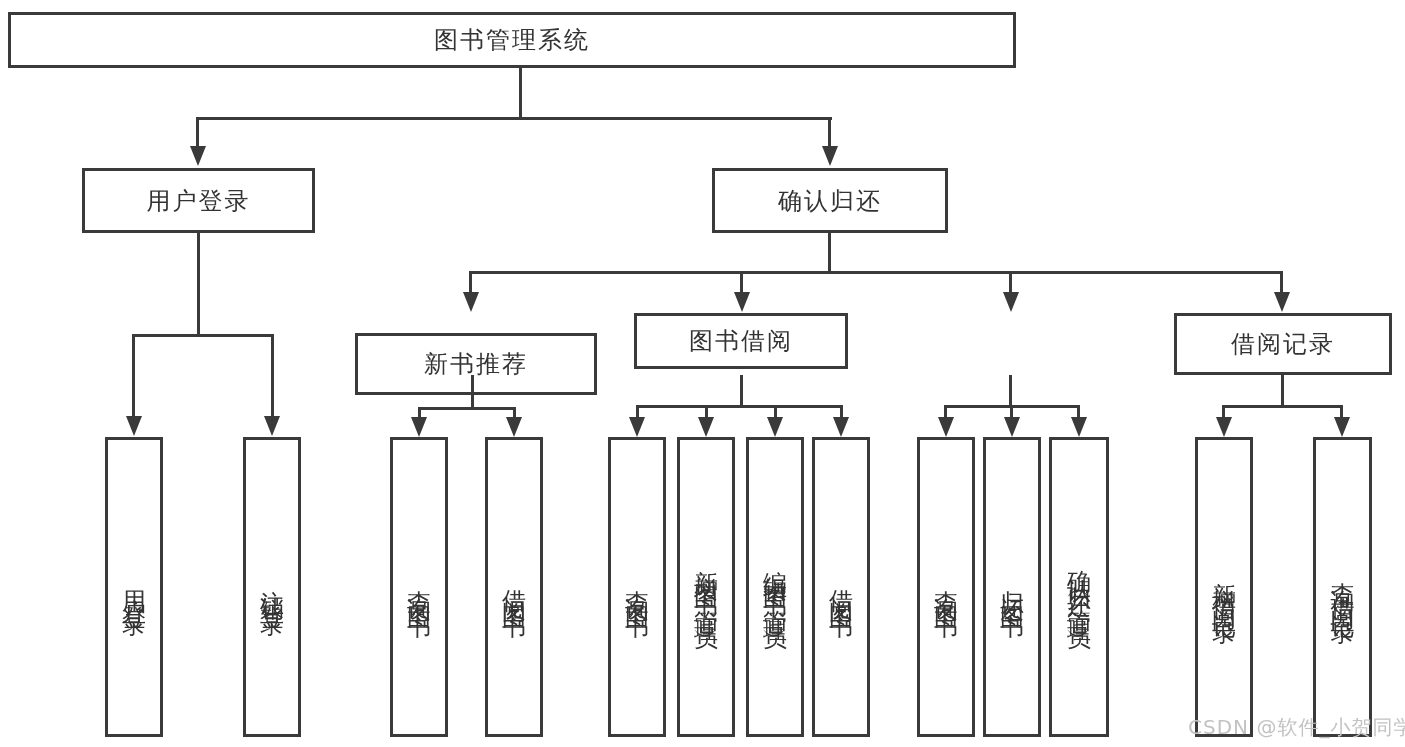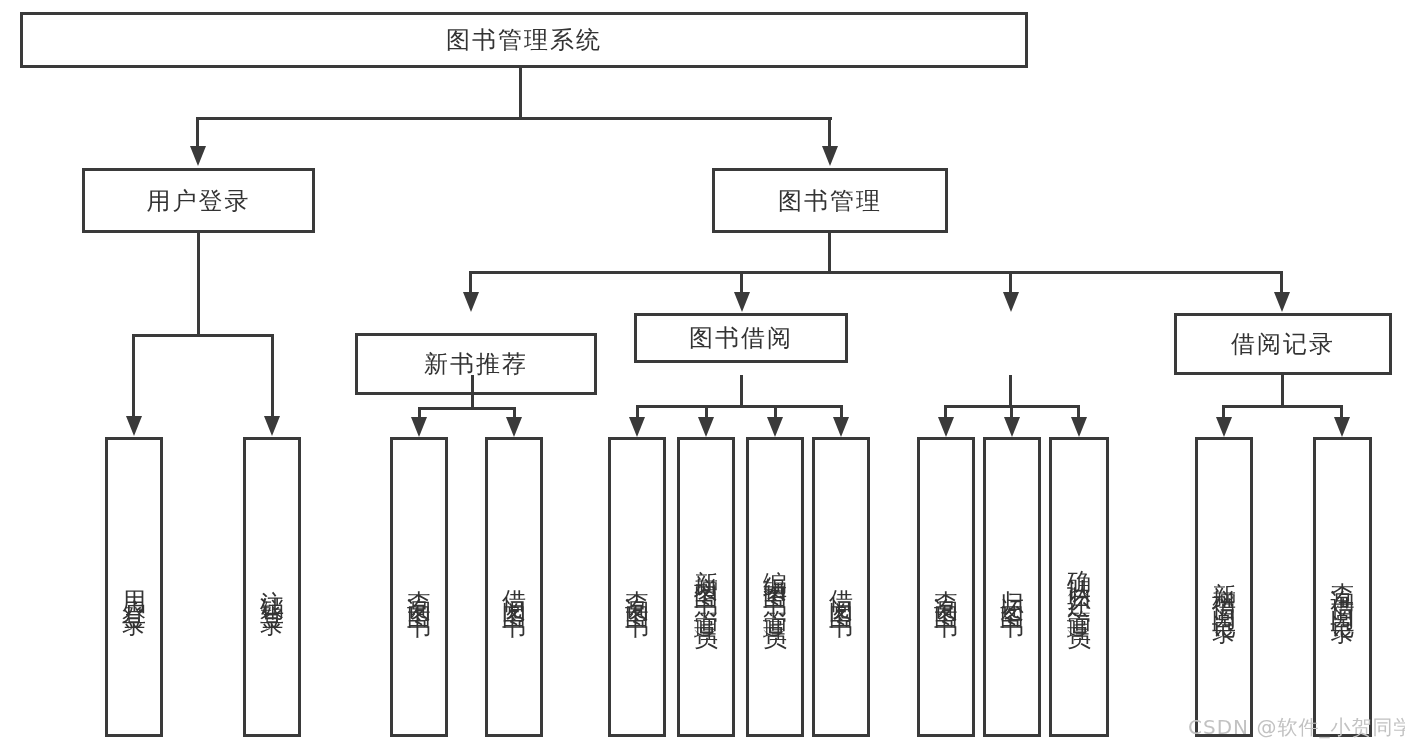--- a/index.html
+++ b/index.html
@@ -48,27 +48,27 @@
     letter-spacing: 1px;
     z-index: 10;
     white-space: nowrap;
   }
 </style>
 </head>
 <body>
 
 <div id="canvas">
 
-  <div class="box" style="left:20px; top:12px; width:1008px; height:56px;">图书管理系统</div>
+  <div class="box" style="left:8px; top:12px; width:1008px; height:56px;">图书管理系统</div>
 
   <div class="box" style="left:82px; top:168px; width:233px; height:65px;">用户登录</div>
-  <div class="box" style="left:712px; top:168px; width:236px; height:65px;">图书管理</div>
+  <div class="box" style="left:712px; top:168px; width:236px; height:65px;">确认归还</div>
 
   <div class="box" style="left:355px; top:313px; width:242px; height:62px;margin-top:20px;">新书推荐</div>
-  <div class="box" style="left:634px; top:313px; width:214px; height:50px;">图书借阅</div>
+  <div class="box" style="left:634px; top:313px; width:214px; height:56px;">图书借阅</div>
   <div class="box" style="left:1174px; top:313px; width:218px; height:62px;">借阅记录</div>
 
   <div class="box leaf" style="left:105px; top:437px; width:58px; height:300px;">
     <span>用户登录</span>
   </div>
   <div class="box leaf" style="left:243px; top:437px; width:58px; height:300px;">
     <span>注销登录</span>
   </div>
 
   <div class="box leaf" style="left:390px; top:437px; width:58px; height:300px;">

